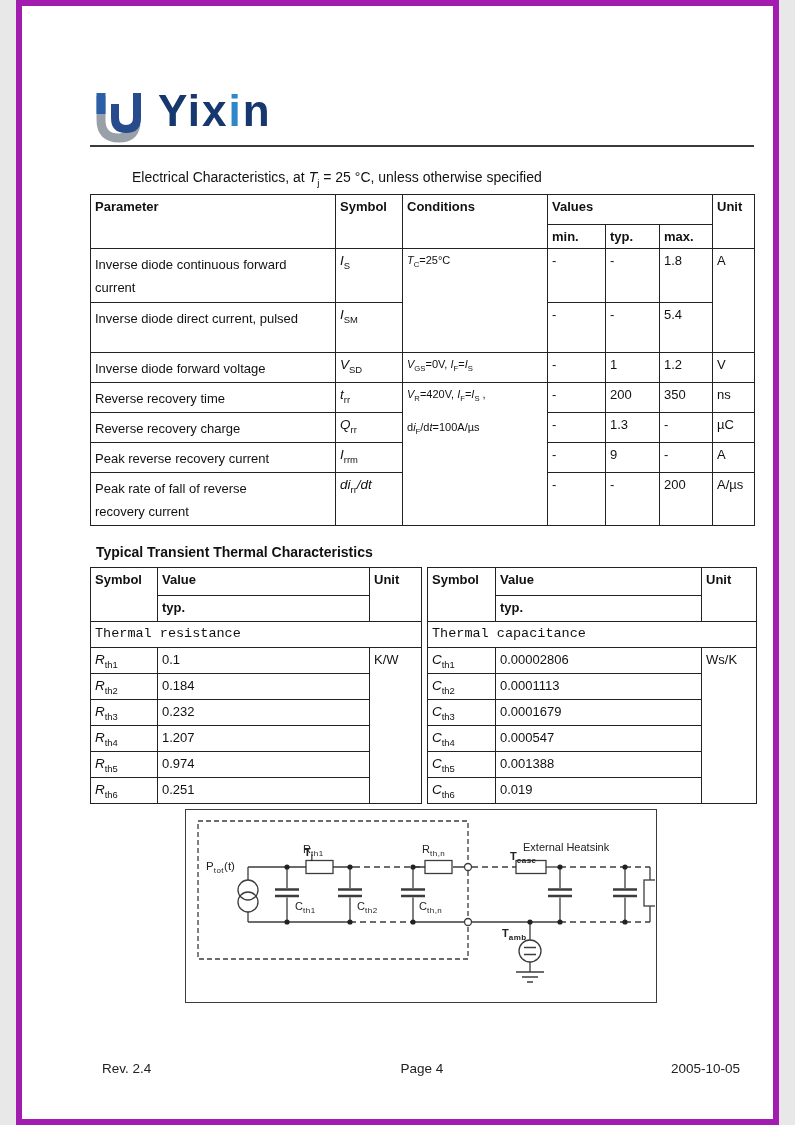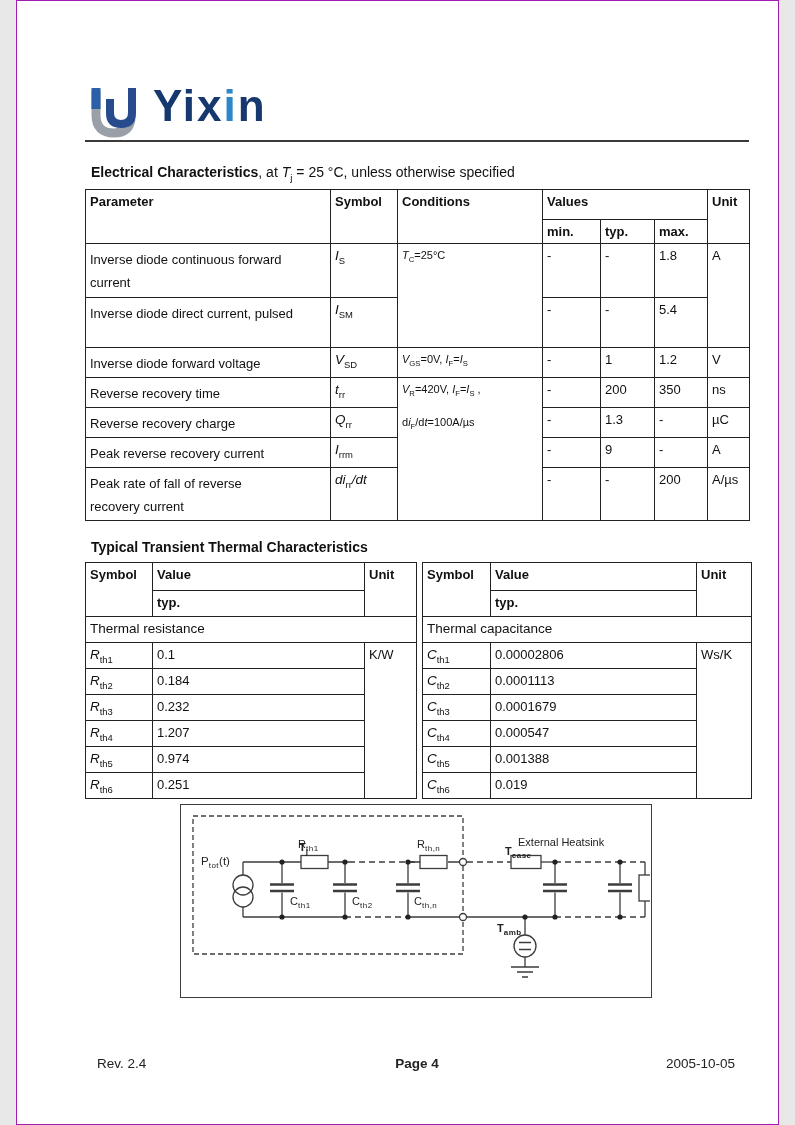--- a/index.html
+++ b/index.html
@@ -1,19 +1,19 @@
 <!DOCTYPE html>
 <html><head>
 <meta charset="utf-8">
 <style>
   * { box-sizing: border-box; }
   html,body { margin:0; padding:0; background:#e8e8e8; }
   .page {
     position:relative; width:763px; height:1125px; margin:0 auto;
-    background:#ffffff; border:1px solid #a21caf;
+    background:#ffffff; border:6px solid #a21caf;
     font-family:"Liberation Sans","DejaVu Sans",sans-serif; color:#111;
     overflow:hidden;
   }
   sub { font-size:.7em; line-height:0; }
   
   .logo-wrap { position:absolute; left:66px; top:82px; display:flex; align-items:flex-start; }
   .logo-mark { width:64px; height:58px; }
   .logo-text { font-size:44px; font-weight:bold; letter-spacing:2px; margin-left:6px; margin-top:-2px; }
   .partnos { position:absolute; right:62px; top:86px; text-align:right;
     font-size:17px; font-weight:bold; color:#1f3864; line-height:22px; }
@@ -25,49 +25,49 @@
   table { border-collapse:collapse; table-layout:fixed; font-size:13px; color:#111; }
   td, th { border:1.5px solid #222; vertical-align:top; padding:4px 4px 2px 4px; font-weight:normal; text-align:left; overflow:hidden; }
   th { font-weight:bold; }
   .t1 { position:absolute; left:68px; top:188px; width:664px; }
   .t2wrap { position:absolute; left:68px; top:561px; display:flex; gap:5px; }
   .cell-c { }
   .param-inner { max-width:205px; line-height:23px; }
   .cond { font-size:11px; line-height:15px; }
   .sym { font-size:13.5px; }
   .units { font-size:13px; }
-  .group-row td { font-size:13.5px; }
+  .group-row td { font-size:13.5px;font-family:Liberation Mono, monospace; }
   
   .diagram { position:absolute; left:163px; top:803px; width:472px; height:194px; border:1.5px solid #3c3c3c; }
   .diagram svg { position:absolute; left:0; top:0; }
   .dlabel { position:absolute; font-size:11px; white-space:nowrap; color:#222; }
   .dlabel sub { font-size:8px; letter-spacing:.5px; }
   .dbold { font-weight:bold;margin-left:25px; }
   
   .footer { position:absolute; left:68px; top:1055px; width:664px; font-size:13.5px; color:#222; }
   .footer .f-left { position:absolute; left:12px; }
-  .footer .f-center { position:absolute; left:0; width:100%; text-align:center;font-weight:bold; }
+  .footer .f-center { position:absolute; left:0; width:100%; text-align:center; }
   .footer .f-right { position:absolute; right:14px; }
 </style>
 </head>
 <body>
 
 <div class="page">
 
   <div class="logo-wrap">
     <svg class="logo-mark" viewBox="0 0 64 58">
       <path d="M13,8 V32 Q13,50 31,50 Q46,50 48,36" fill="none" stroke="#9aa0a8" stroke-width="9"></path>
       <rect x="8.5" y="5" width="9" height="21" fill="#2b5fa7"></rect>
       <path d="M27,16 V30 Q27,41 38,41 Q49,41 49,30 V5" fill="none" stroke="#274b8d" stroke-width="8"></path>
     </svg>
     <div class="logo-text"><span style="color:#16386e">Y</span><span style="color:#16386e">i</span><span style="color:#16386e">x</span><span style="color:#2f86c8">i</span><span style="color:#16386e">n</span></div>
   </div>
   <div class="head-rule"></div>
 
-  <div class="sec1-title"><span style="font-weight: bold;">Electrical Characteristics</span><span>, at </span><span style="font-style: italic;">T</span><sub>j</sub><span> = 25 °C, unless otherwise specified</span></div>
+  <div class="sec1-title"><span style="font-weight: normal; margin-left: 36px;">Electrical Characteristics</span><span>, at </span><span style="font-style: italic;">T</span><sub>j</sub><span> = 25 °C, unless otherwise specified</span></div>
 
   <table class="t1">
     <colgroup>
       <col style="width:245px">
         <col style="width:67px">
         <col style="width:145px">
       <col style="width:58px">
         <col style="width:54px">
         <col style="width:53px">
         <col style="width:42px">

